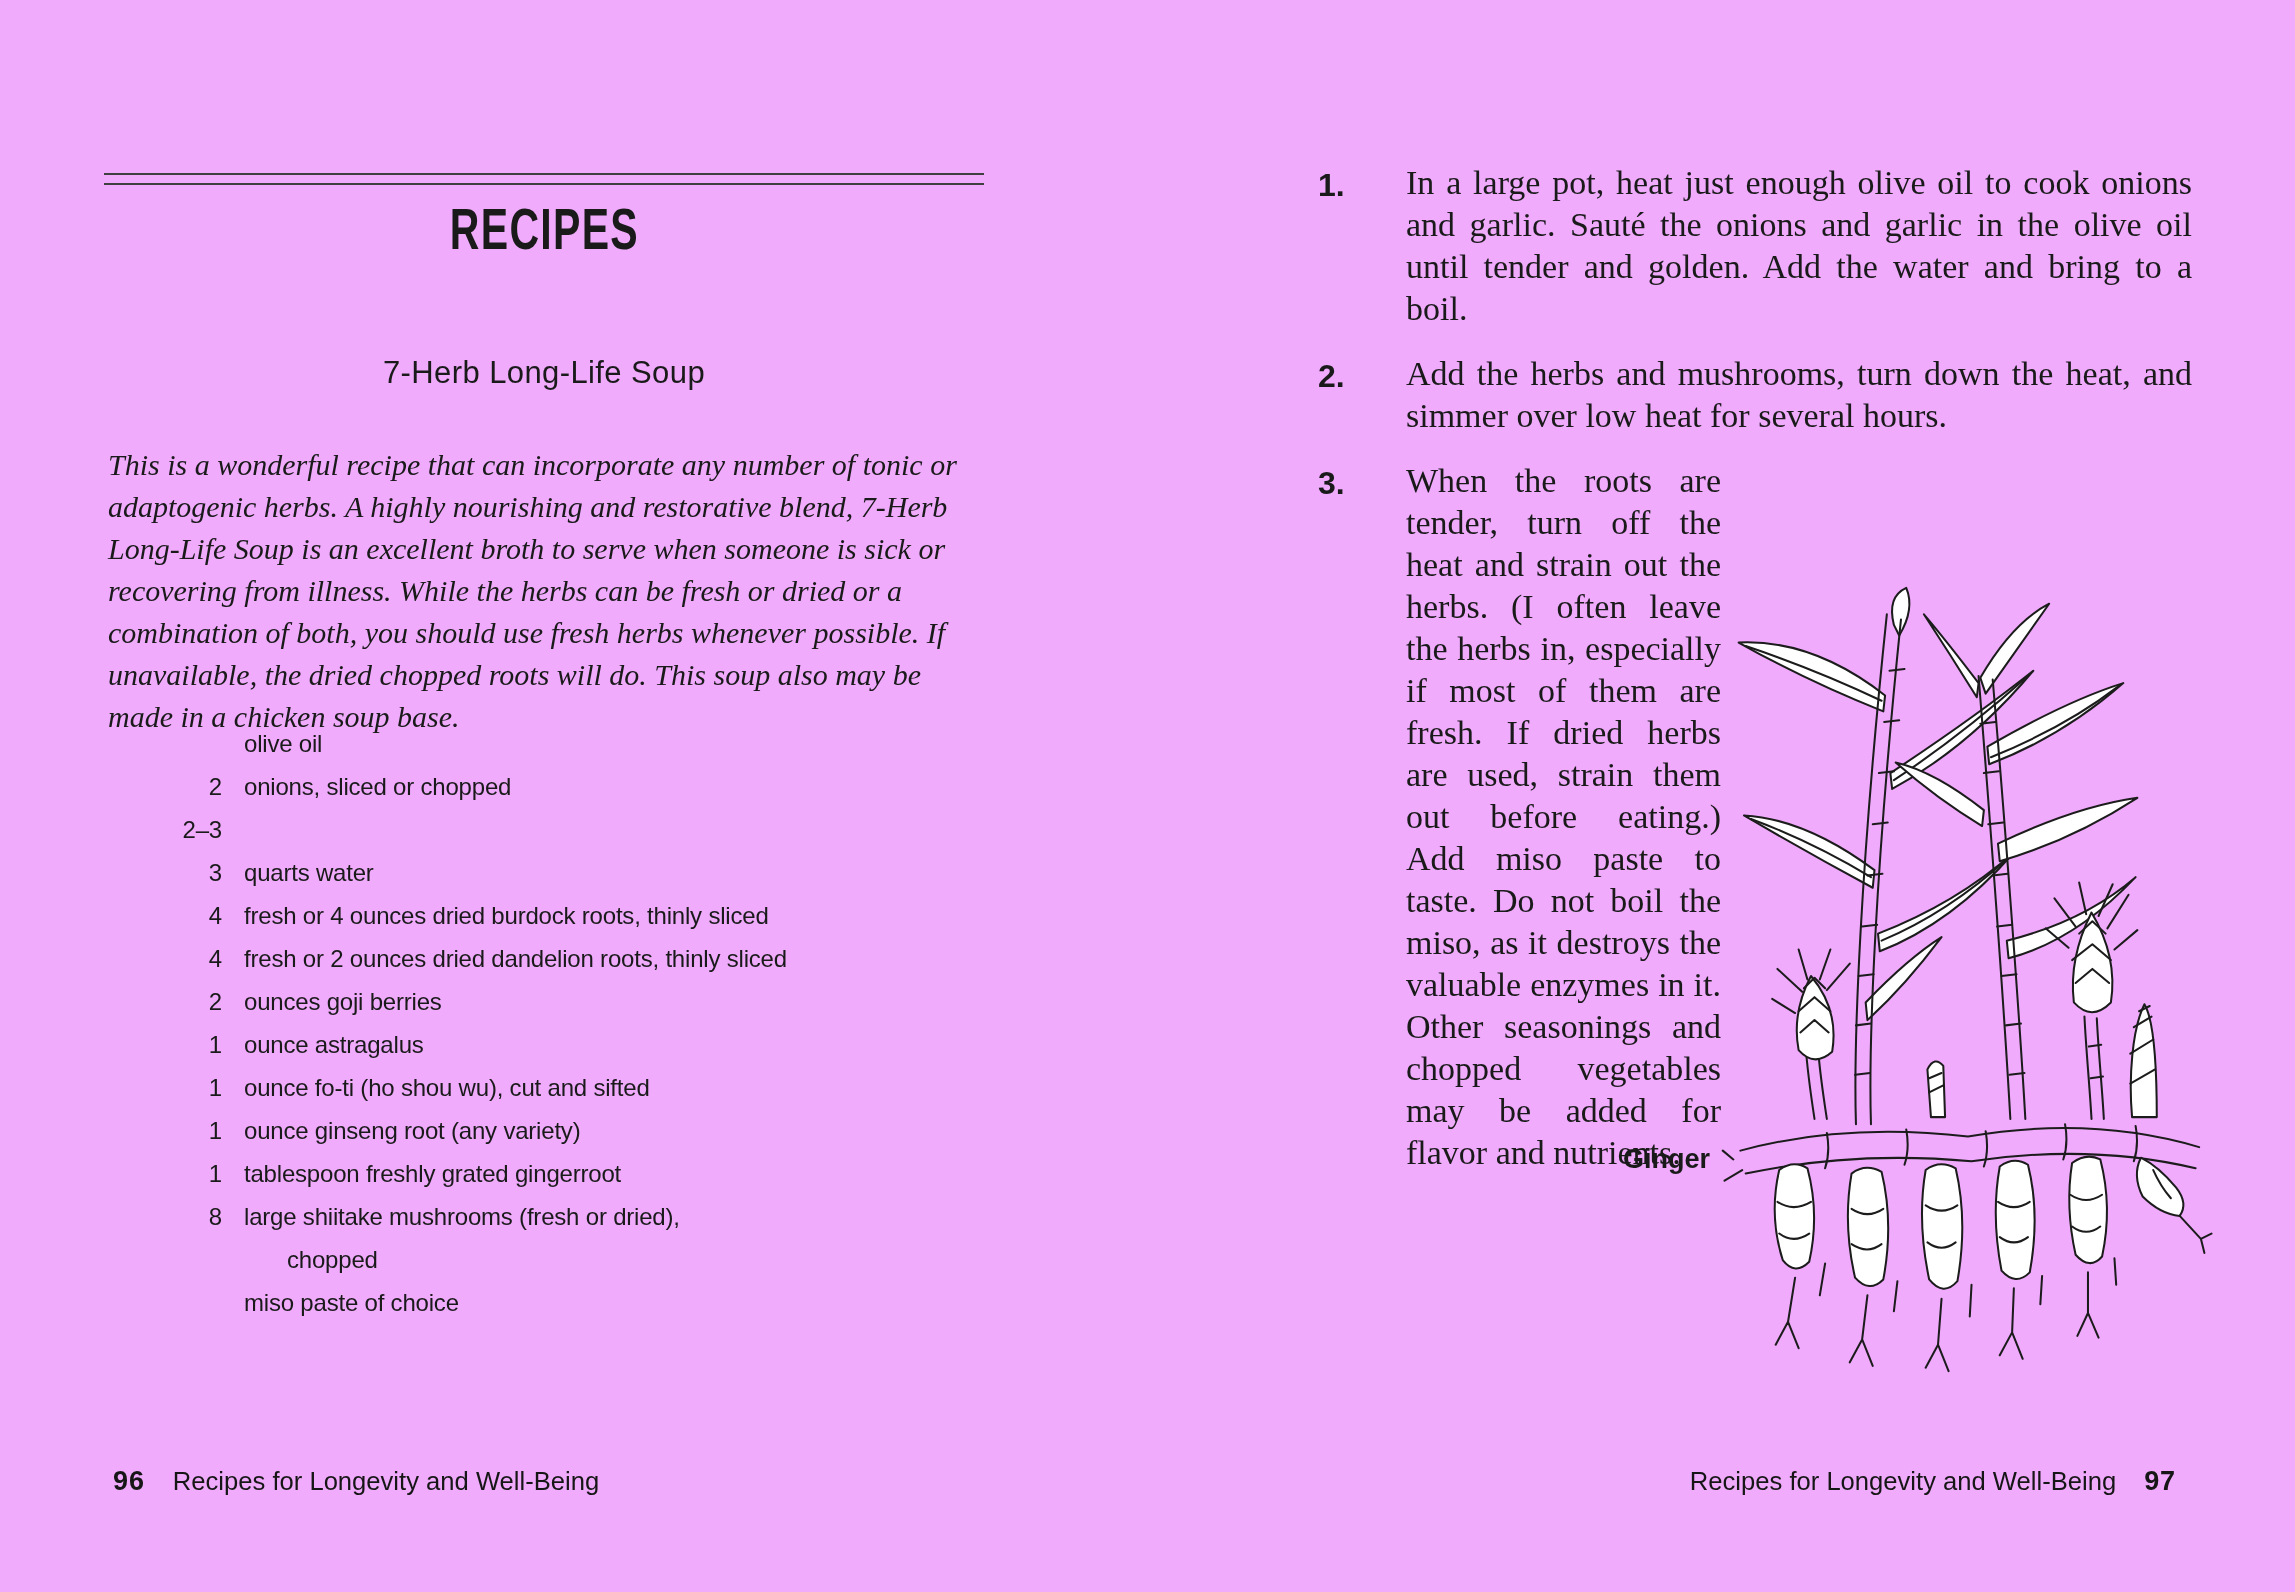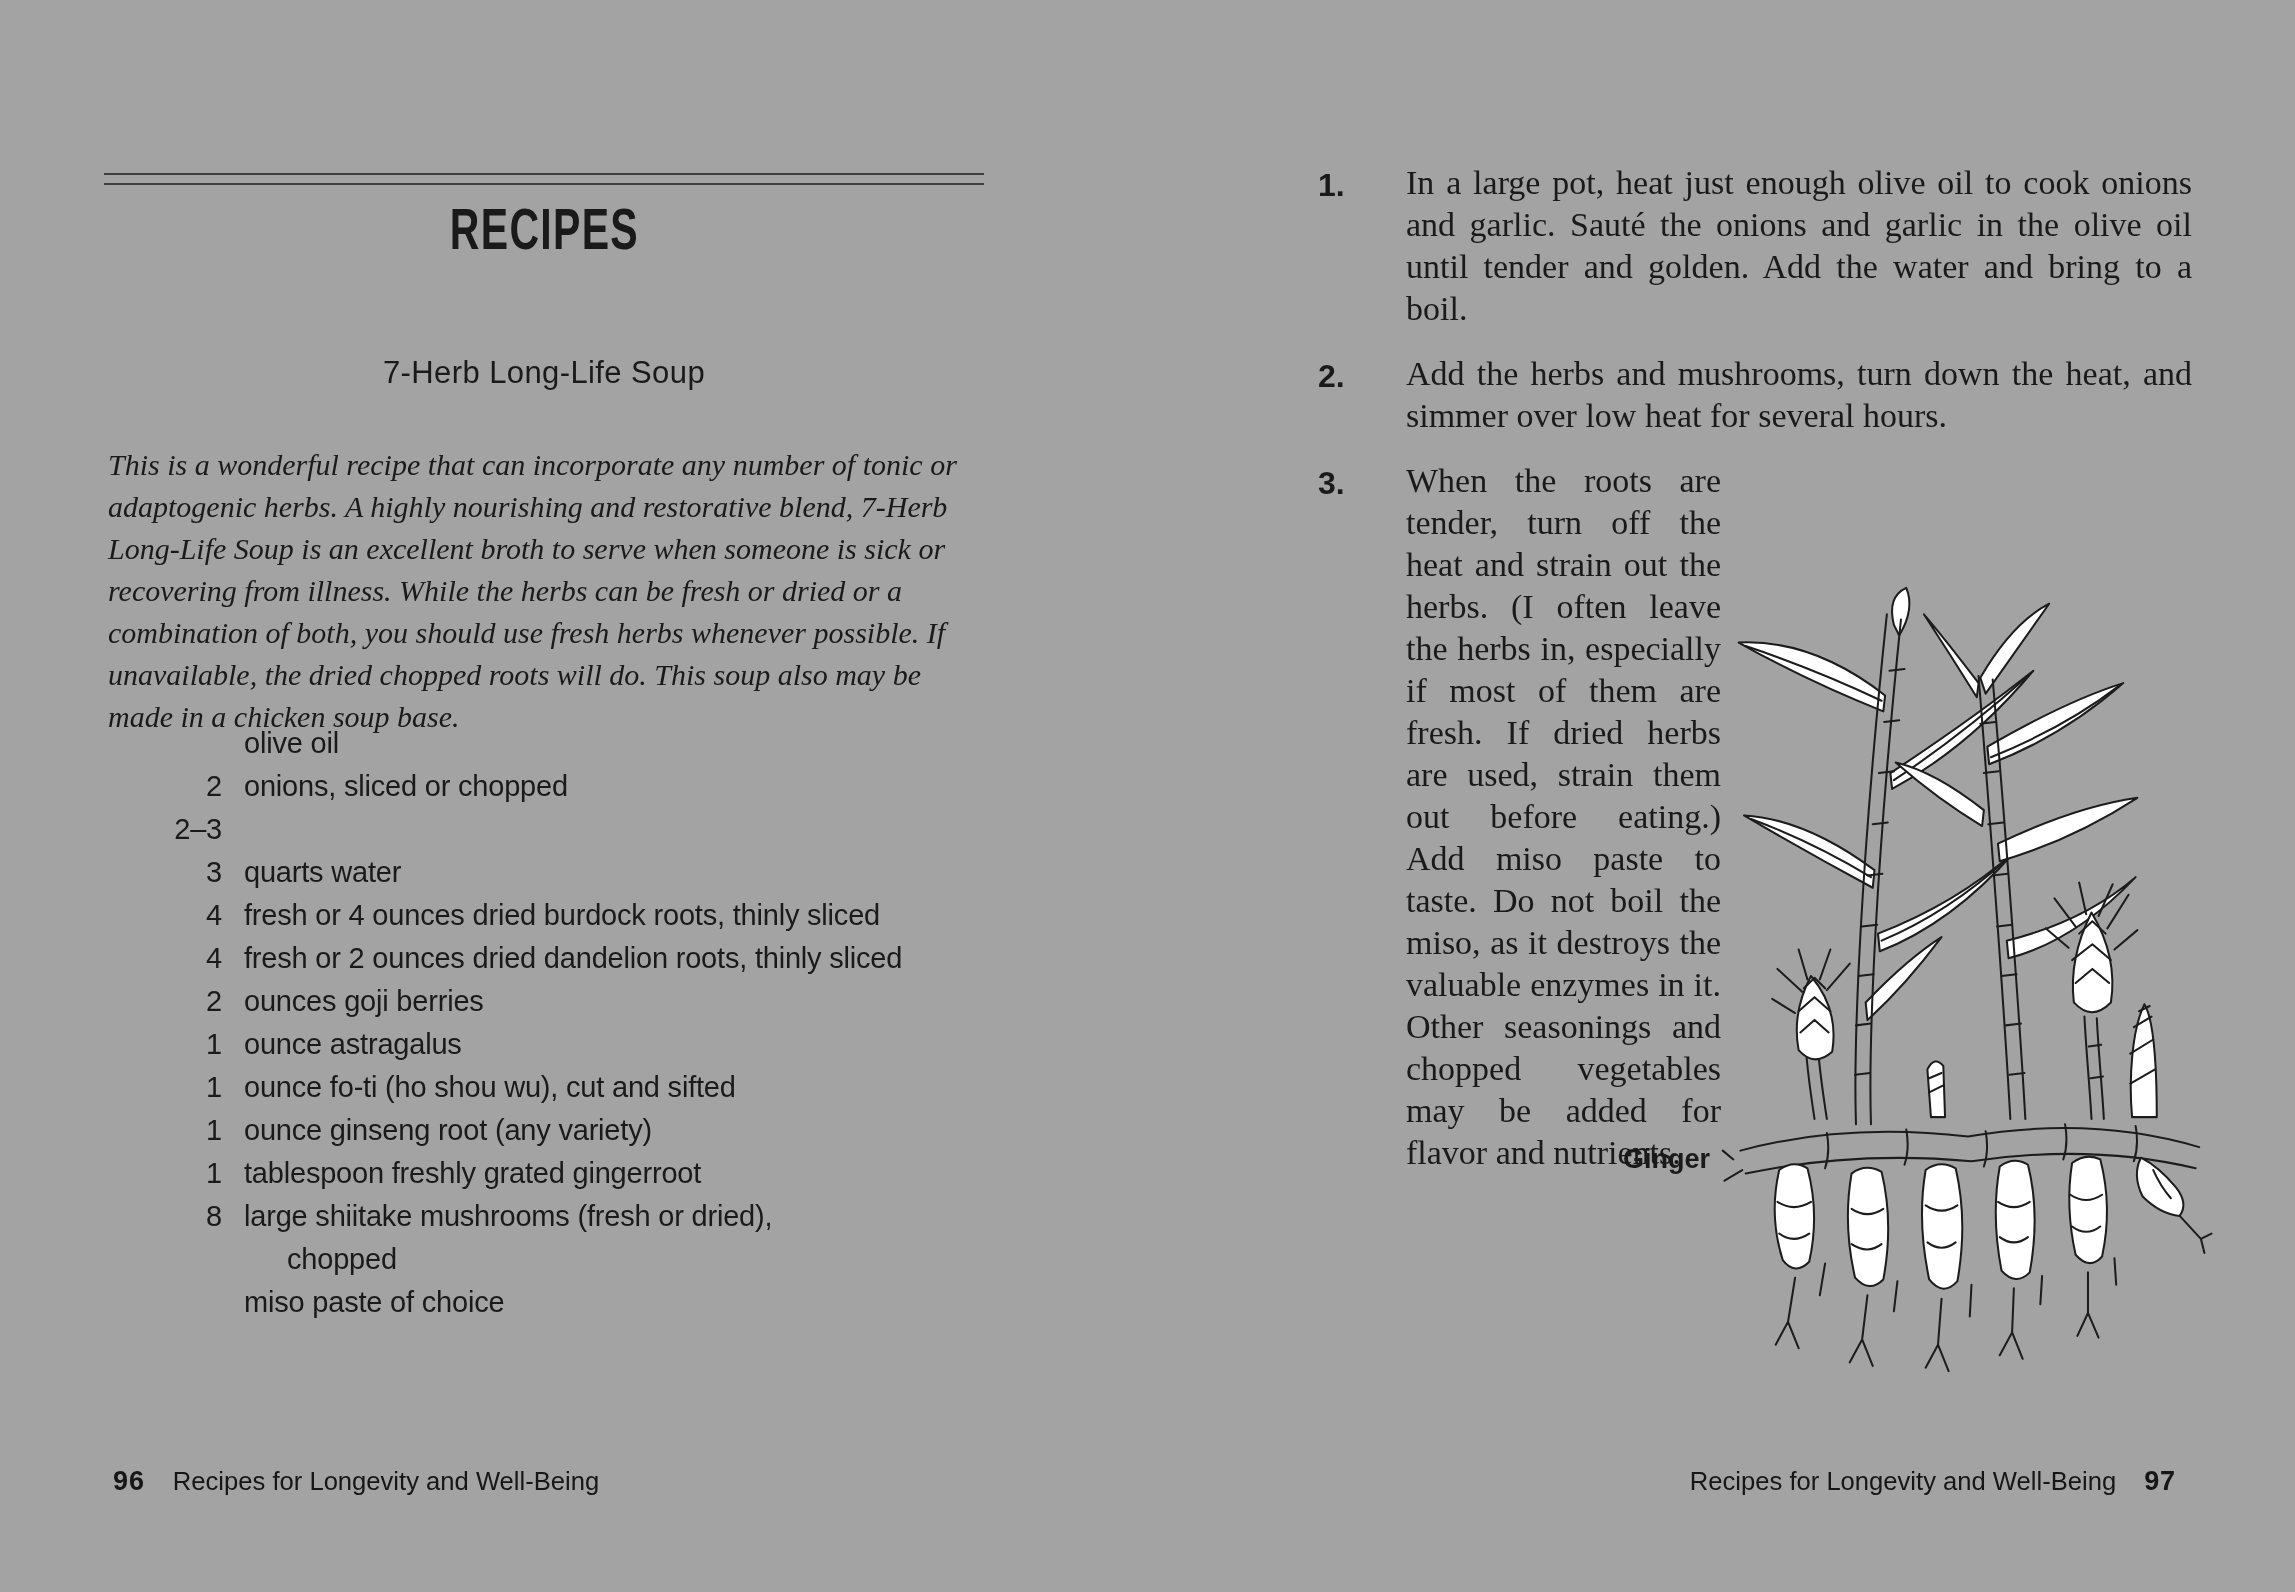--- a/index.html
+++ b/index.html
@@ -1,17 +1,17 @@
 <!DOCTYPE html>
 <html style="font-size:14px"><head>
 <meta charset="utf-8">
 <style>
   html,body{margin:0;padding:0;background:#ffffff;}
   .canvas{
-    position:relative;width:2295px;height:1593px;background:#a3a3a3;
+    position:relative;width:2295px;height:1593px;background:#f0abfc;
     color:#1a1a1a;overflow:hidden;
     font-family:"Liberation Serif", serif;
   }
   
   .double-rule{
     position:absolute;left:104px;top:173px;width:880px;height:8px;
     border-top:2.6px solid #3f3f3f;border-bottom:2.6px solid #3f3f3f;
   }
   .section-header{
     position:absolute;left:104px;top:196px;width:880px;text-align:center;
@@ -25,21 +25,21 @@
     position:absolute;left:104px;top:334px;width:880px;text-align:center;
     font-family:"Liberation Sans", sans-serif;font-size:31px;font-weight:400;
     letter-spacing:0.4px;
   }
   .intro{
     position:absolute;left:108px;top:414px;width:883px;
     font-style:italic;font-size:30px;line-height:42px;text-align:left;
   }
   .ingredients{
     position:absolute;left:104px;top:722px;width:880px;
-    font-family:"Liberation Sans", sans-serif;font-size:29px;line-height:43px;
+    font-family:"Liberation Sans", sans-serif;font-size:24px;line-height:43px;
     letter-spacing:-0.2px;
   }
   .ing-row{display:grid;grid-template-columns:118px 22px 1fr;}
   .ing-qty{grid-column:1;text-align:right;}
   .ing-item{grid-column:3;}
   .ing-cont{grid-column:3;padding-left:7px;margin-left:36px;}
   
   .steps{
     position:absolute;left:1318px;top:162px;width:874px;
     font-size:34px;line-height:42px;

